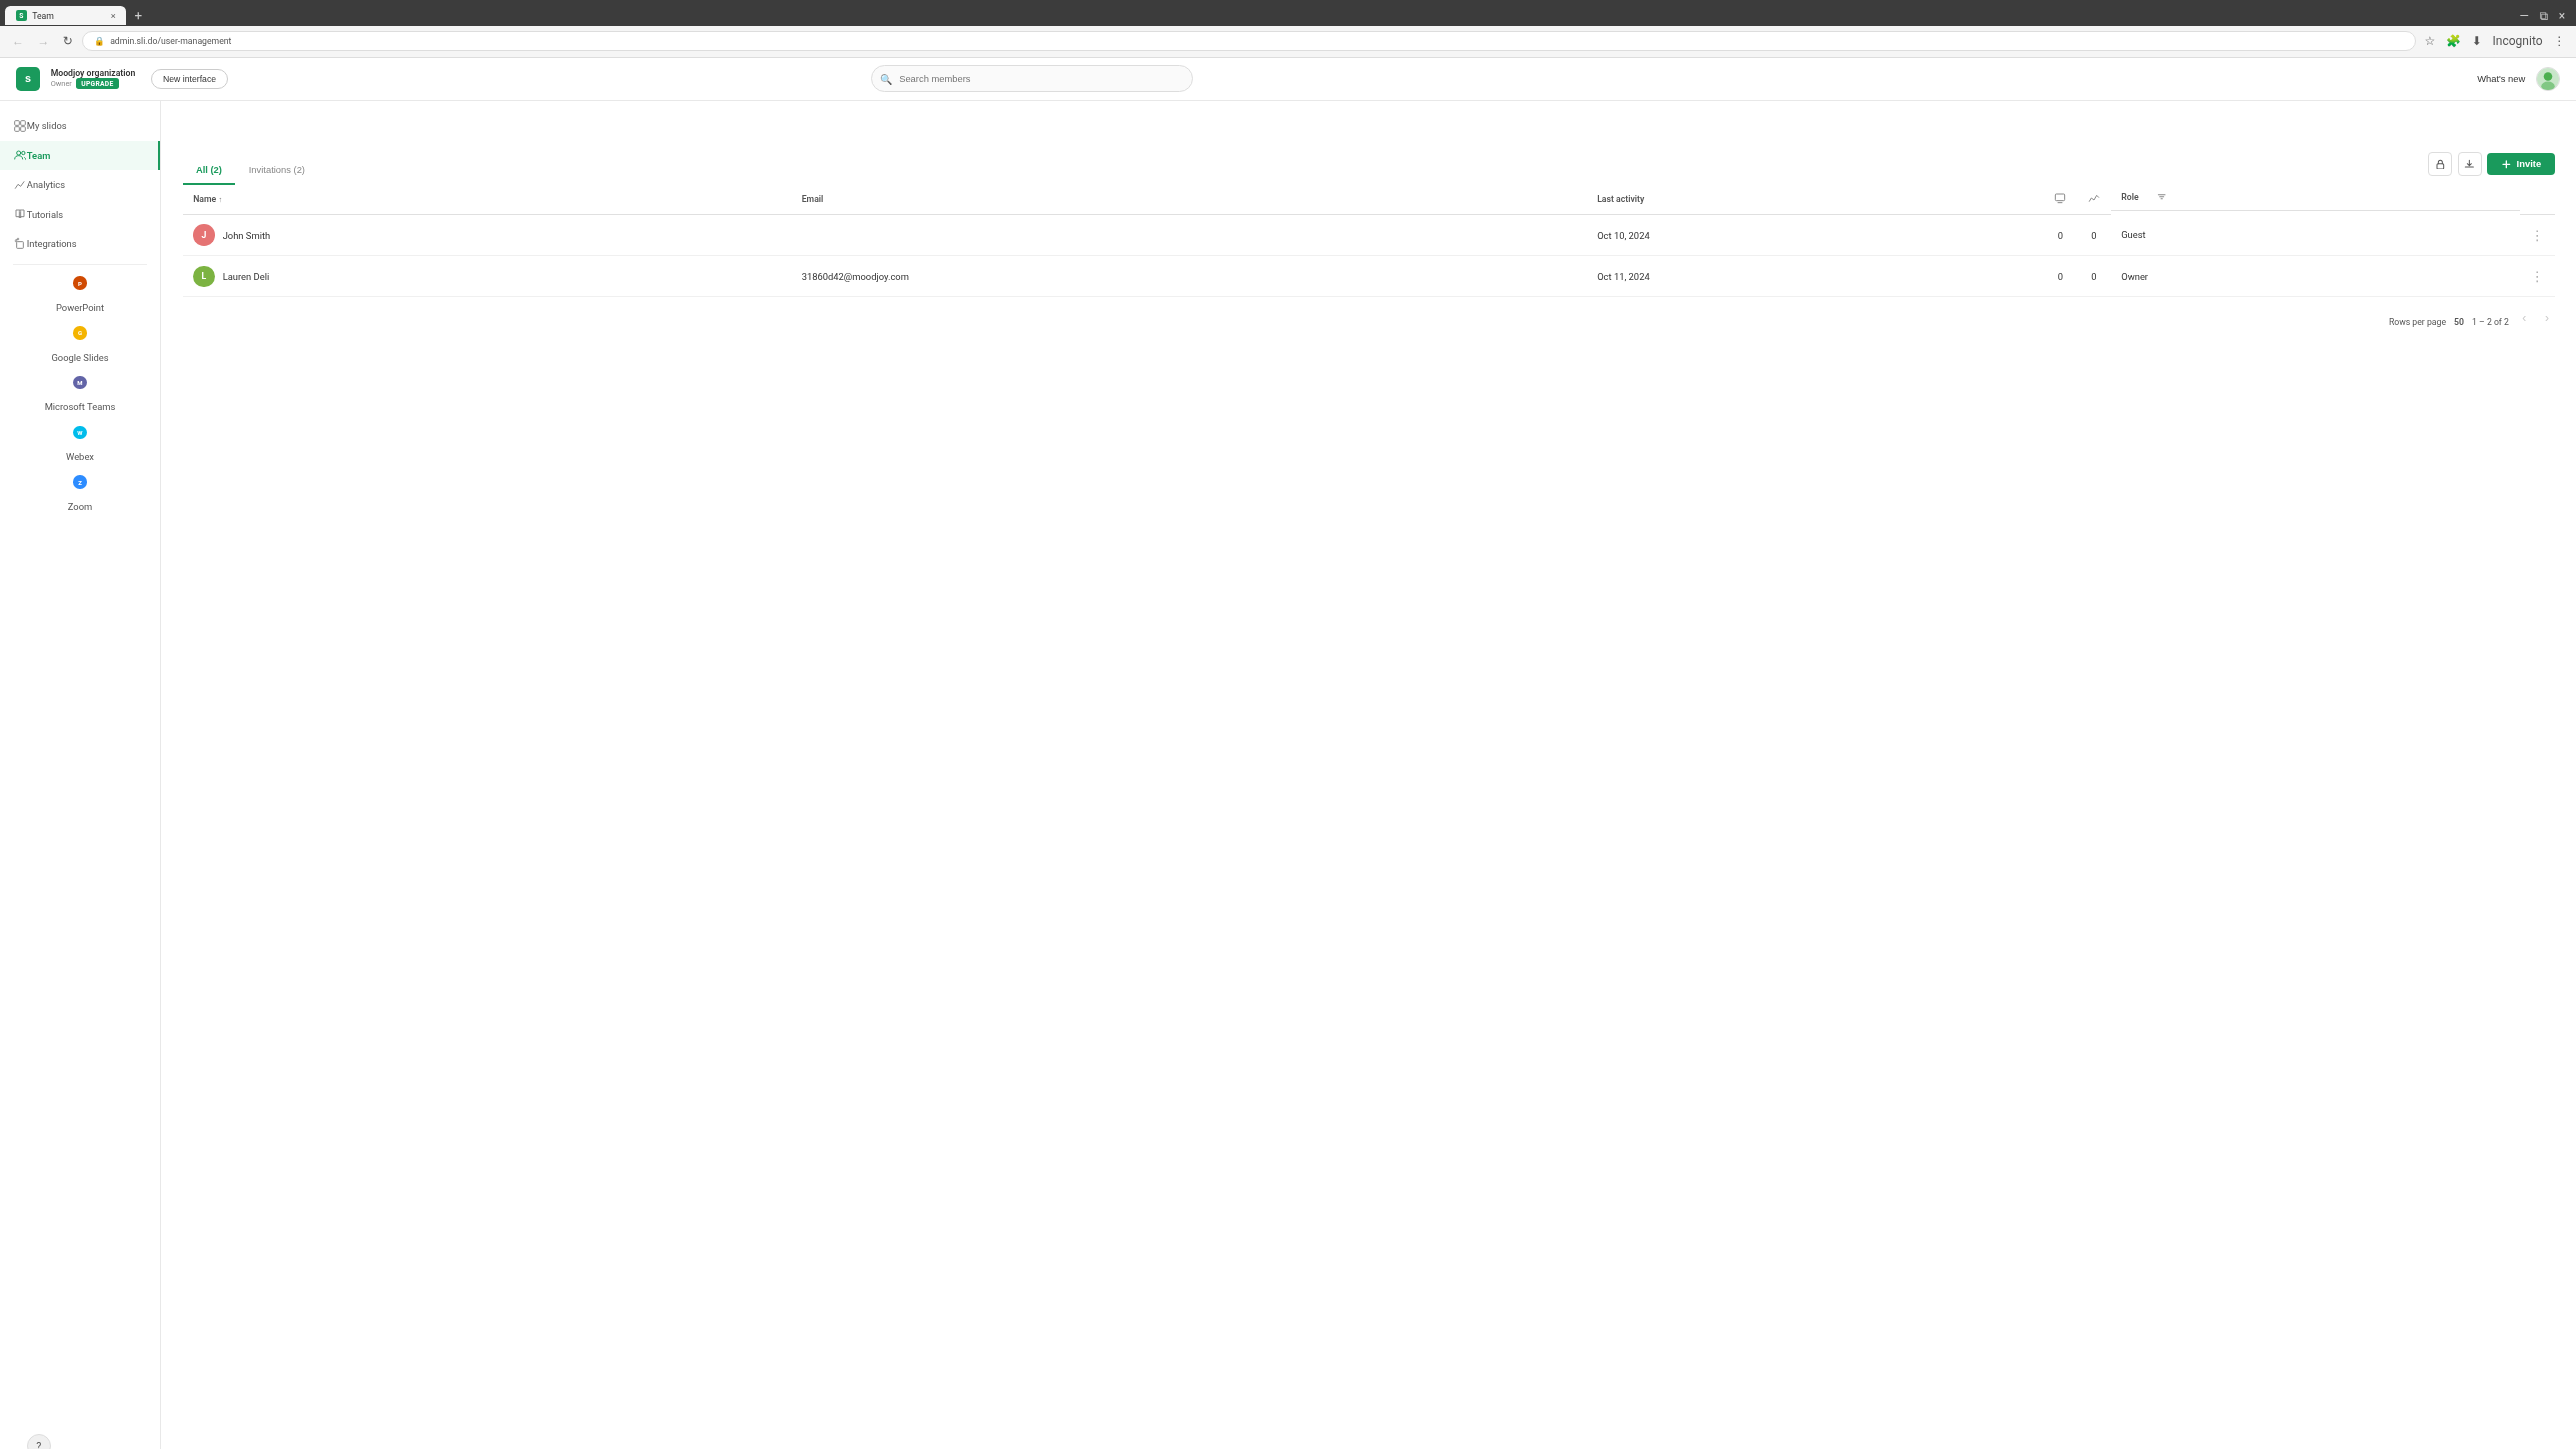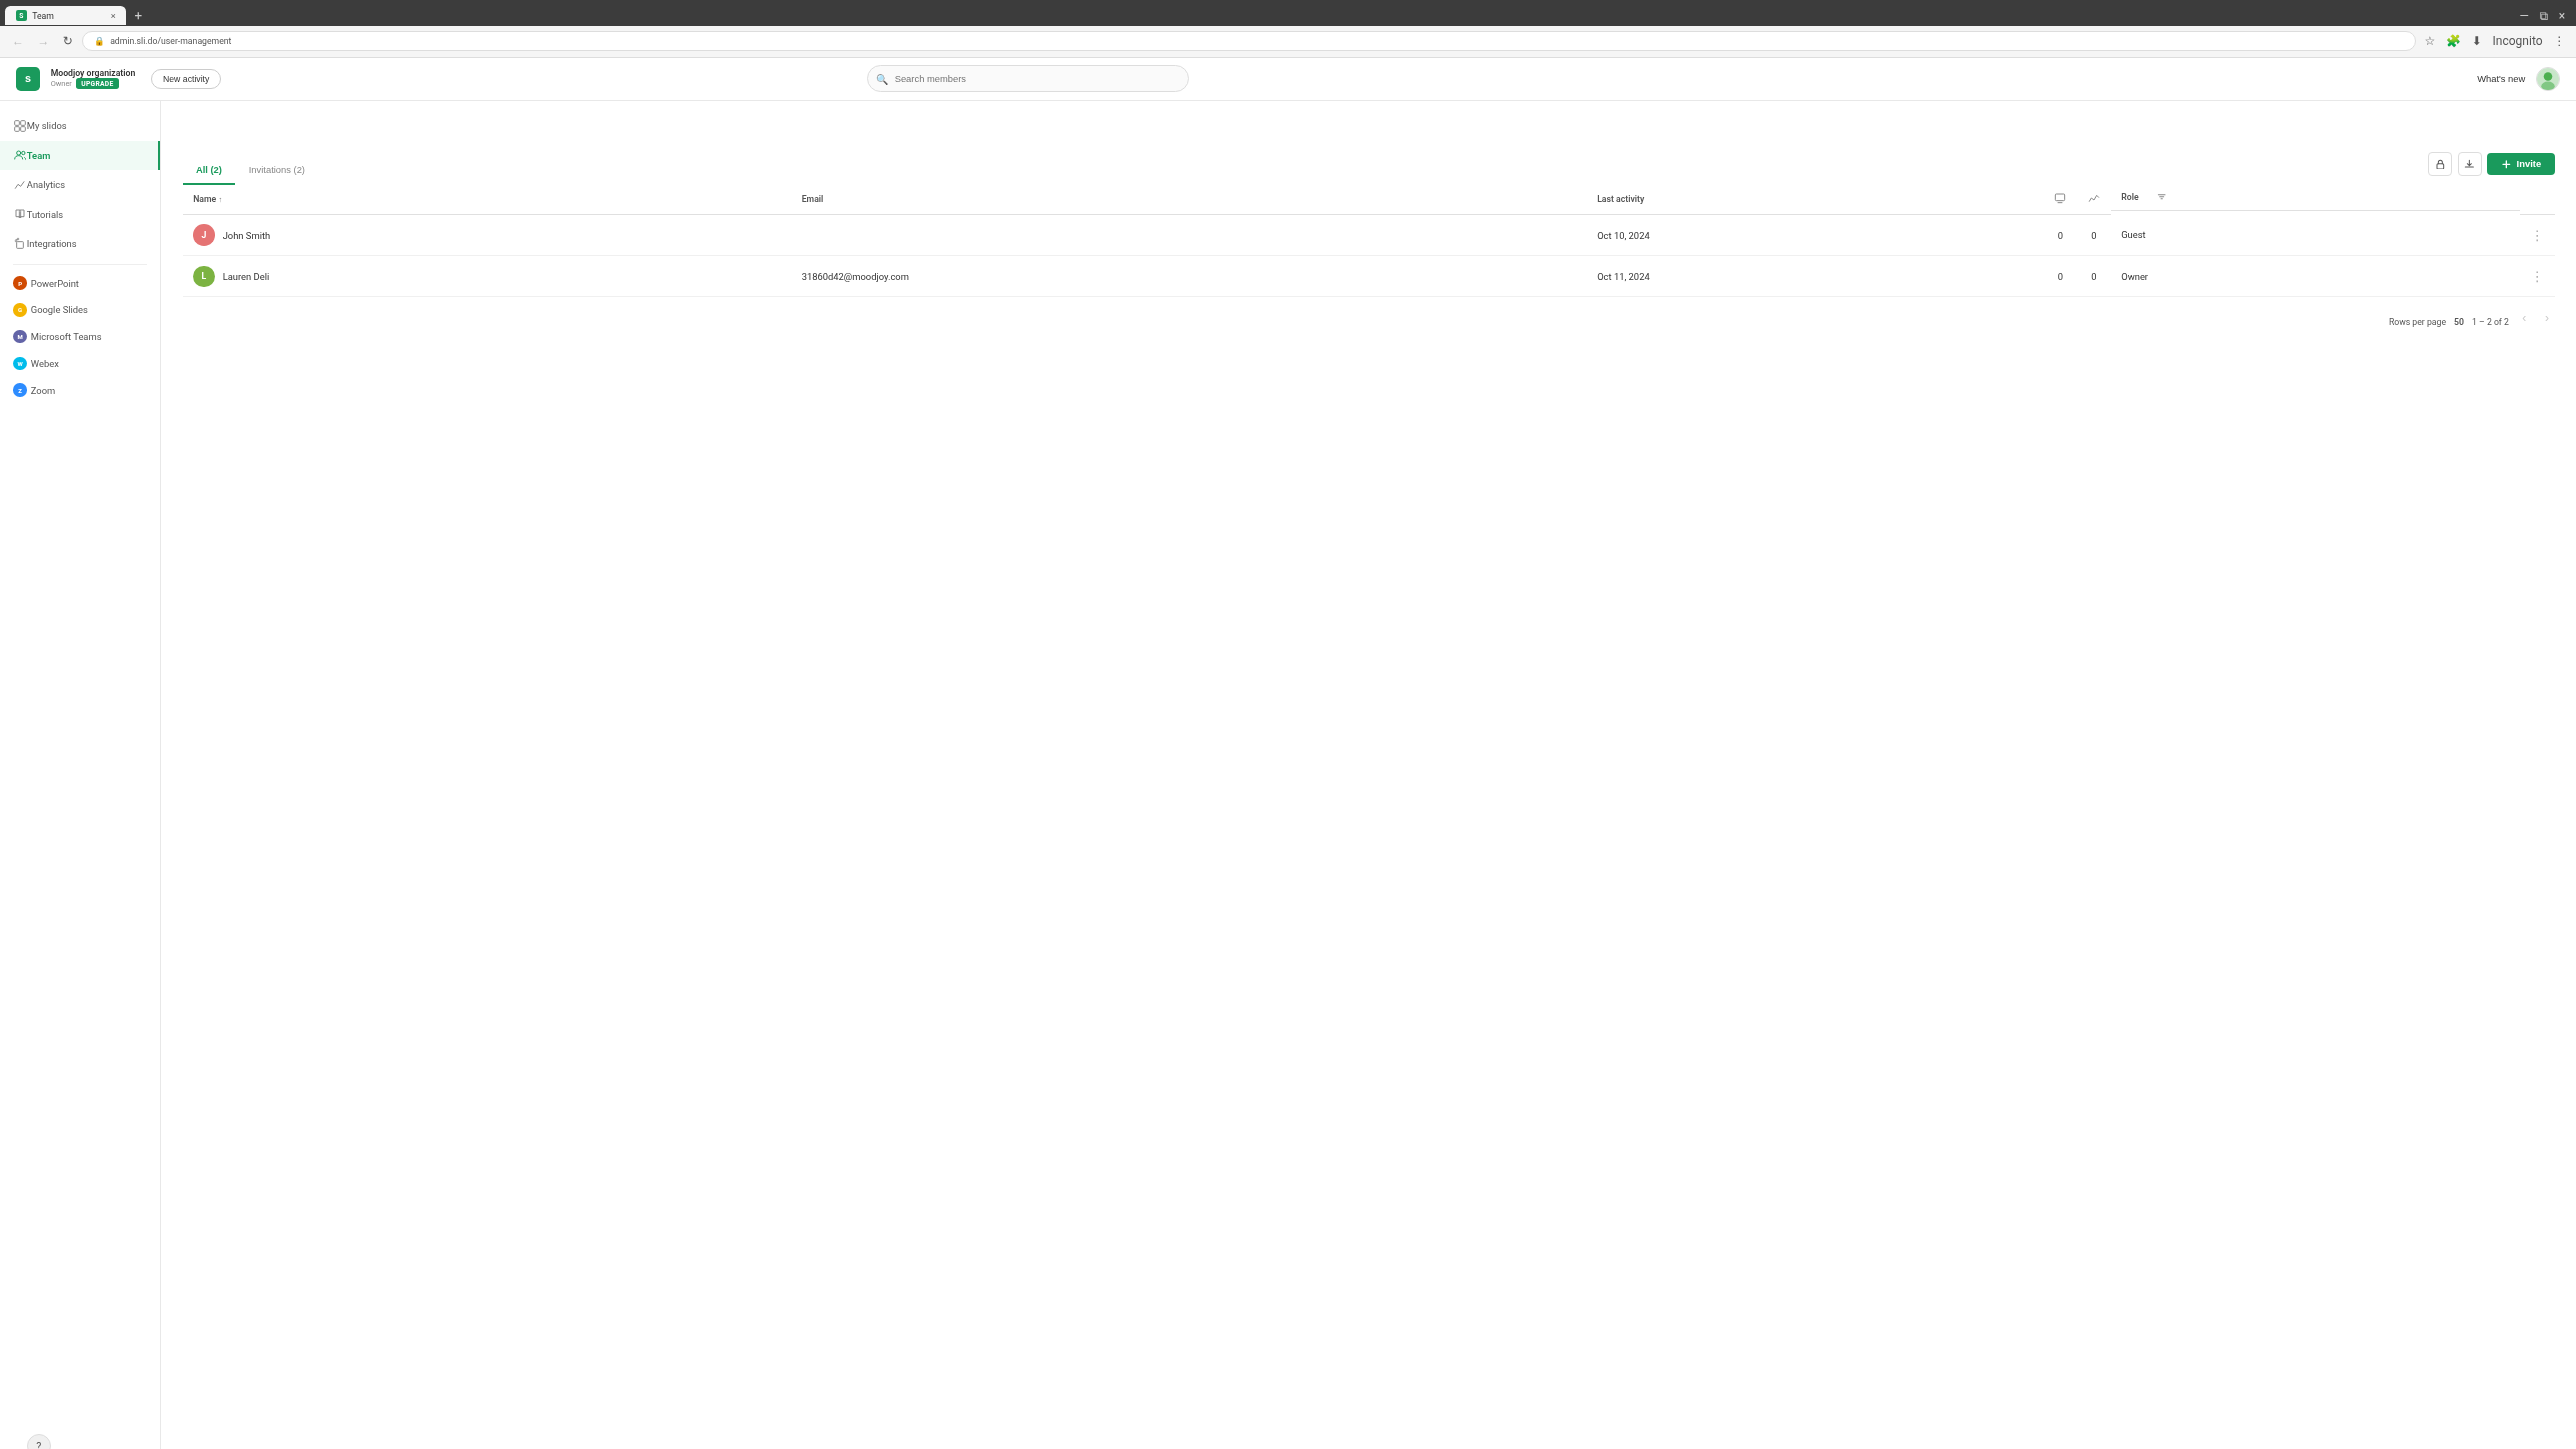--- a/index.html
+++ b/index.html
@@ -42,21 +42,21 @@
     .header-right { display: flex; align-items: center; gap: 10.7px; margin-left: auto; }
     .whats-new-btn { background: none; border: none; font-size: 9.4px; color: #333; cursor: pointer; margin-left: 8px; }
     .user-avatar { width: 24px; height: 24px; border-radius: 50%; background: #e8f5e9; overflow: hidden; display: flex; align-items: center; justify-content: center; border: 1.3px solid #ddd; cursor: pointer; }
 
     
     .sidebar { width: 161px; min-width: 161px; background: white; border-right: 0.7px solid #e8e8e8; padding: 10.7px 0; display: flex; flex-direction: column; }
     .sidebar-item { display: flex; align-items: center; gap: 0; padding: 8px 13.4px; cursor: pointer; color: #555; font-size: 9.4px; border-radius: 0; transition: background 0.15s; }
     .sidebar-item.active { background: #f0faf5; color: #1a9a5c; font-weight: 600; border-right: 2px solid #1a9a5c; }
     .sidebar-icon { width: 13.4px; height: 13.4px; display: flex; align-items: center; justify-content: center; flex-shrink: 0; }
     .sidebar-divider { height: 0.7px; background: #eee; margin: 5.4px 13.4px; }
-    .sidebar-integration-item { display: flex; align-items: center; gap: 4px; padding: 6.7px 13.4px; cursor: pointer; color: #555; font-size: 9.4px; }
+    .sidebar-integration-item { display: flex; align-items: center; gap: 12px; padding: 6.7px 13.4px; cursor: pointer; color: #555; font-size: 9.4px; flex-direction: column; }
     .integration-dot { width: 13.4px; height: 13.4px; border-radius: 50%; display: flex; align-items: center; justify-content: center; flex-shrink: 0; font-size: 6.7px; font-weight: bold; }
     .help-btn { margin: auto 13.4px 10.7px; width: 24px; height: 24px; border-radius: 50%; background: #f0f0f0; display: flex; align-items: center; justify-content: center; cursor: pointer; font-size: 10.7px; color: #555; border: 0.7px solid #ddd; }
 
     
     .main-content { flex: 1; background: white; padding: 16px 21.5px; overflow-y: auto; }
     .tab-btn { padding: 8px 13.4px; font-size: 9.4px; color: #888; cursor: pointer; border-bottom: 2px solid transparent; margin-bottom: -0.7px; background: none; border-top: none; border-left: none; border-right: none; margin-top: 39px; }
     .tab-btn.active { color: #1a9a5c; border-bottom-color: #1a9a5c; font-weight: 600; }
     .table-actions { display: flex; align-items: center; gap: 5.4px; margin-left: auto; padding-bottom: 8px; }
     .action-icon-btn { background: none; border: 0.7px solid #ddd; border-radius: 4px; width: 24px; height: 24px; display: flex; align-items: center; justify-content: center; cursor: pointer; color: #555; font-size: 10.7px; }
     .invite-btn { background: #1a9a5c; color: white; border: none; border-radius: 4px; padding: 5.4px 13.4px; font-size: 9.4px; font-weight: 600; cursor: pointer; display: flex; align-items: center; gap: 5.4px; }
@@ -124,21 +124,21 @@
       <text x="50%" y="62%" text-anchor="middle" fill="white" font-size="18" font-weight="bold" font-family="sans-serif">s</text>
     </svg>
   </div>
   <div class="org-info">
     <span class="org-name">Moodjoy organization</span>
     <div class="org-role-row">
       <span class="org-role">Owner</span>
       <span class="upgrade-badge">UPGRADE</span>
     </div>
   </div>
-  <button class="new-interface-btn">New activity</button>
+  <button class="new-interface-btn">New interface</button>
   <div class="search-bar">
     <span class="search-bar-icon">🔍</span>
     <input type="text" placeholder="Search members" style="">
   </div>
   <div class="header-right">
     <button class="whats-new-btn">What's new</button>
     <div class="user-avatar">
       <svg width="24" height="24" viewBox="0 0 36 36" xmlns="http://www.w3.org/2000/svg">
         <circle cx="18" cy="18" r="18" fill="#c8e6c9"></circle>
         <circle cx="18" cy="14" r="7" fill="#4caf50"></circle>

